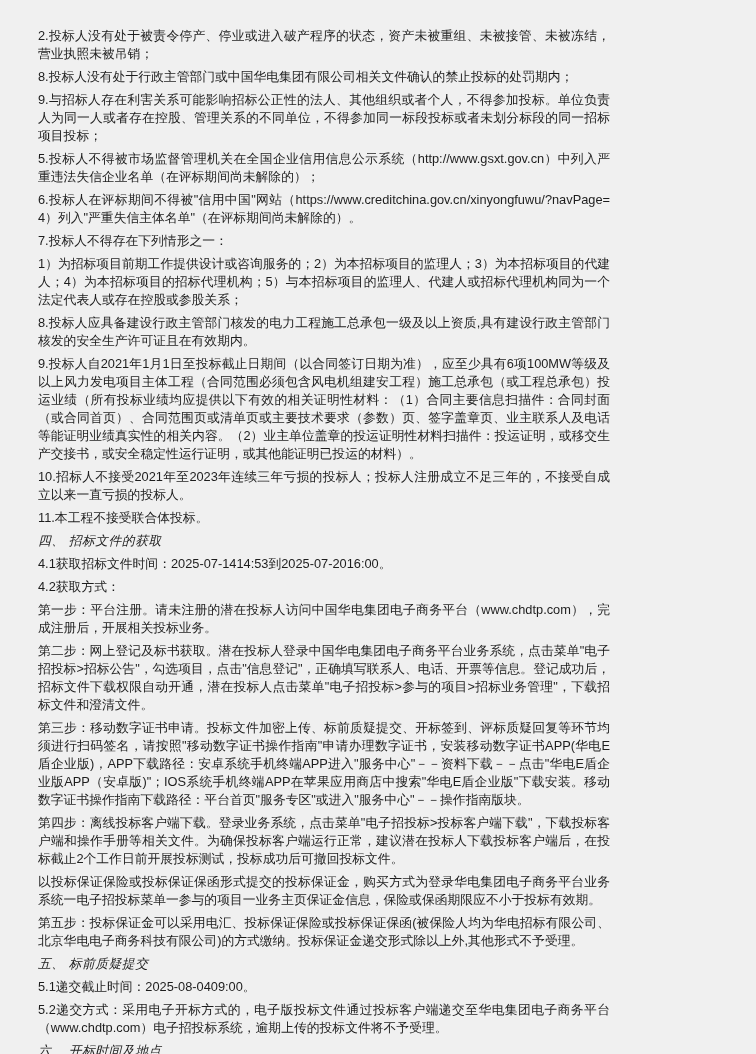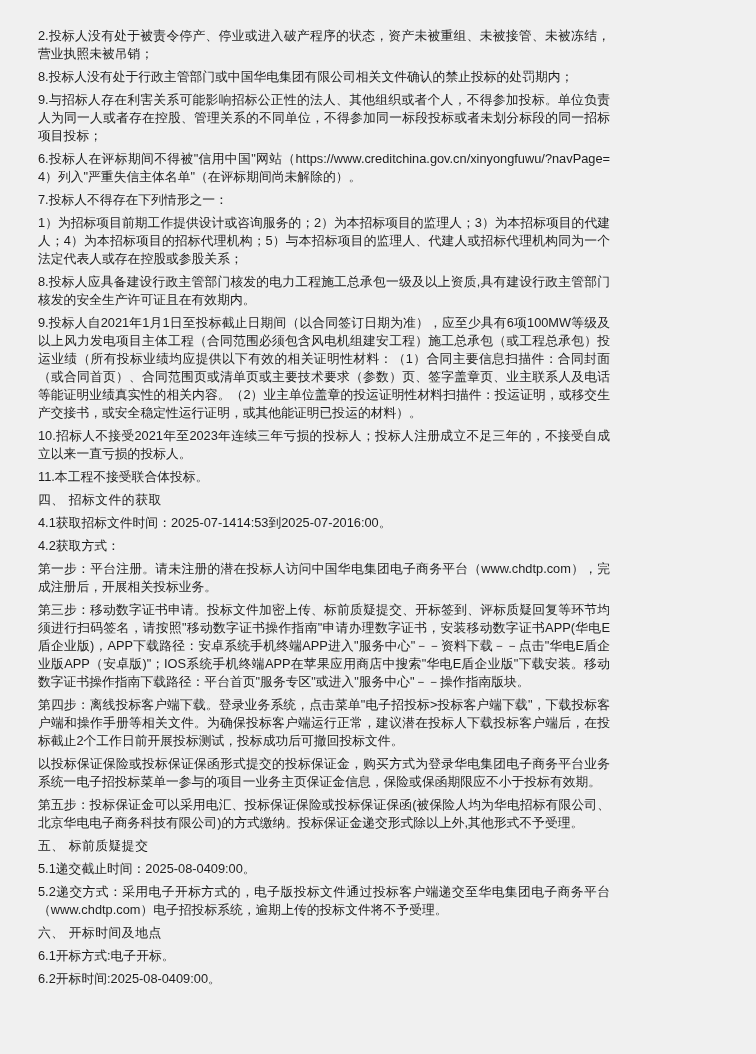--- a/index.html
+++ b/index.html
@@ -21,40 +21,43 @@
     font-size: 12.8px;
     line-height: 18px;
     text-align: justify;
   }
   .doc p {
     margin: 0 0 5px 0;
     word-break: break-all;
   }
   .doc p.heading {
     letter-spacing: 0.5px;
+    font-style: italic;
   }
 </style>
 </head>
 <body>
 
 <div class="doc">
   <p>2.投标人没有处于被责令停产、停业或进入破产程序的状态，资产未被重组、未被接管、未被冻结，营业执照未被吊销；</p>
   <p>8.投标人没有处于行政主管部门或中国华电集团有限公司相关文件确认的禁止投标的处罚期内；</p>
   <p>9.与招标人存在利害关系可能影响招标公正性的法人、其他组织或者个人，不得参加投标。单位负责人为同一人或者存在控股、管理关系的不同单位，不得参加同一标段投标或者未划分标段的同一招标项目投标；</p>
+  <p>5.投标人不得被市场监督管理机关在全国企业信用信息公示系统（http://www.gsxt.gov.cn）中列入严重违法失信企业名单（在评标期间尚未解除的）；</p>
   <p>6.投标人在评标期间不得被"信用中国"网站（https://www.creditchina.gov.cn/xinyongfuwu/?navPage=4）列入"严重失信主体名单"（在评标期间尚未解除的）。</p>
   <p>7.投标人不得存在下列情形之一：</p>
   <p>1）为招标项目前期工作提供设计或咨询服务的；2）为本招标项目的监理人；3）为本招标项目的代建人；4）为本招标项目的招标代理机构；5）与本招标项目的监理人、代建人或招标代理机构同为一个法定代表人或存在控股或参股关系；</p>
   <p>8.投标人应具备建设行政主管部门核发的电力工程施工总承包一级及以上资质,具有建设行政主管部门核发的安全生产许可证且在有效期内。</p>
   <p>9.投标人自2021年1月1日至投标截止日期间（以合同签订日期为准），应至少具有6项100MW等级及以上风力发电项目主体工程（合同范围必须包含风电机组建安工程）施工总承包（或工程总承包）投运业绩（所有投标业绩均应提供以下有效的相关证明性材料：（1）合同主要信息扫描件：合同封面（或合同首页）、合同范围页或清单页或主要技术要求（参数）页、签字盖章页、业主联系人及电话等能证明业绩真实性的相关内容。（2）业主单位盖章的投运证明性材料扫描件：投运证明，或移交生产交接书，或安全稳定性运行证明，或其他能证明已投运的材料）。</p>
   <p>10.招标人不接受2021年至2023年连续三年亏损的投标人；投标人注册成立不足三年的，不接受自成立以来一直亏损的投标人。</p>
   <p>11.本工程不接受联合体投标。</p>
   <p class="heading">四、 招标文件的获取</p>
   <p>4.1获取招标文件时间：2025-07-1414:53到2025-07-2016:00。</p>
   <p>4.2获取方式：</p>
   <p>第一步：平台注册。请未注册的潜在投标人访问中国华电集团电子商务平台（www.chdtp.com），完成注册后，开展相关投标业务。</p>
+  <p>第二步：网上登记及标书获取。潜在投标人登录中国华电集团电子商务平台业务系统，点击菜单"电子招投标&gt;招标公告"，勾选项目，点击"信息登记"，正确填写联系人、电话、开票等信息。登记成功后，招标文件下载权限自动开通，潜在投标人点击菜单"电子招投标&gt;参与的项目&gt;招标业务管理"，下载招标文件和澄清文件。</p>
   <p>第三步：移动数字证书申请。投标文件加密上传、标前质疑提交、开标签到、评标质疑回复等环节均须进行扫码签名，请按照"移动数字证书操作指南"申请办理数字证书，安装移动数字证书APP(华电E盾企业版)，APP下载路径：安卓系统手机终端APP进入"服务中心"－－资料下载－－点击"华电E盾企业版APP（安卓版)"；IOS系统手机终端APP在苹果应用商店中搜索"华电E盾企业版"下载安装。移动数字证书操作指南下载路径：平台首页"服务专区"或进入"服务中心"－－操作指南版块。</p>
   <p>第四步：离线投标客户端下载。登录业务系统，点击菜单"电子招投标&gt;投标客户端下载"，下载投标客户端和操作手册等相关文件。为确保投标客户端运行正常，建议潜在投标人下载投标客户端后，在投标截止2个工作日前开展投标测试，投标成功后可撤回投标文件。</p>
   <p>以投标保证保险或投标保证保函形式提交的投标保证金，购买方式为登录华电集团电子商务平台业务系统一电子招投标菜单一参与的项目一业务主页保证金信息，保险或保函期限应不小于投标有效期。</p>
   <p>第五步：投标保证金可以采用电汇、投标保证保险或投标保证保函(被保险人均为华电招标有限公司、北京华电电子商务科技有限公司)的方式缴纳。投标保证金递交形式除以上外,其他形式不予受理。</p>
   <p class="heading">五、 标前质疑提交</p>
   <p>5.1递交截止时间：2025-08-0409:00。</p>
   <p>5.2递交方式：采用电子开标方式的，电子版投标文件通过投标客户端递交至华电集团电子商务平台（www.chdtp.com）电子招投标系统，逾期上传的投标文件将不予受理。</p>
   <p class="heading">六、 开标时间及地点</p>
   <p>6.1开标方式:电子开标。</p>
   <p>6.2开标时间:2025-08-0409:00。</p>

